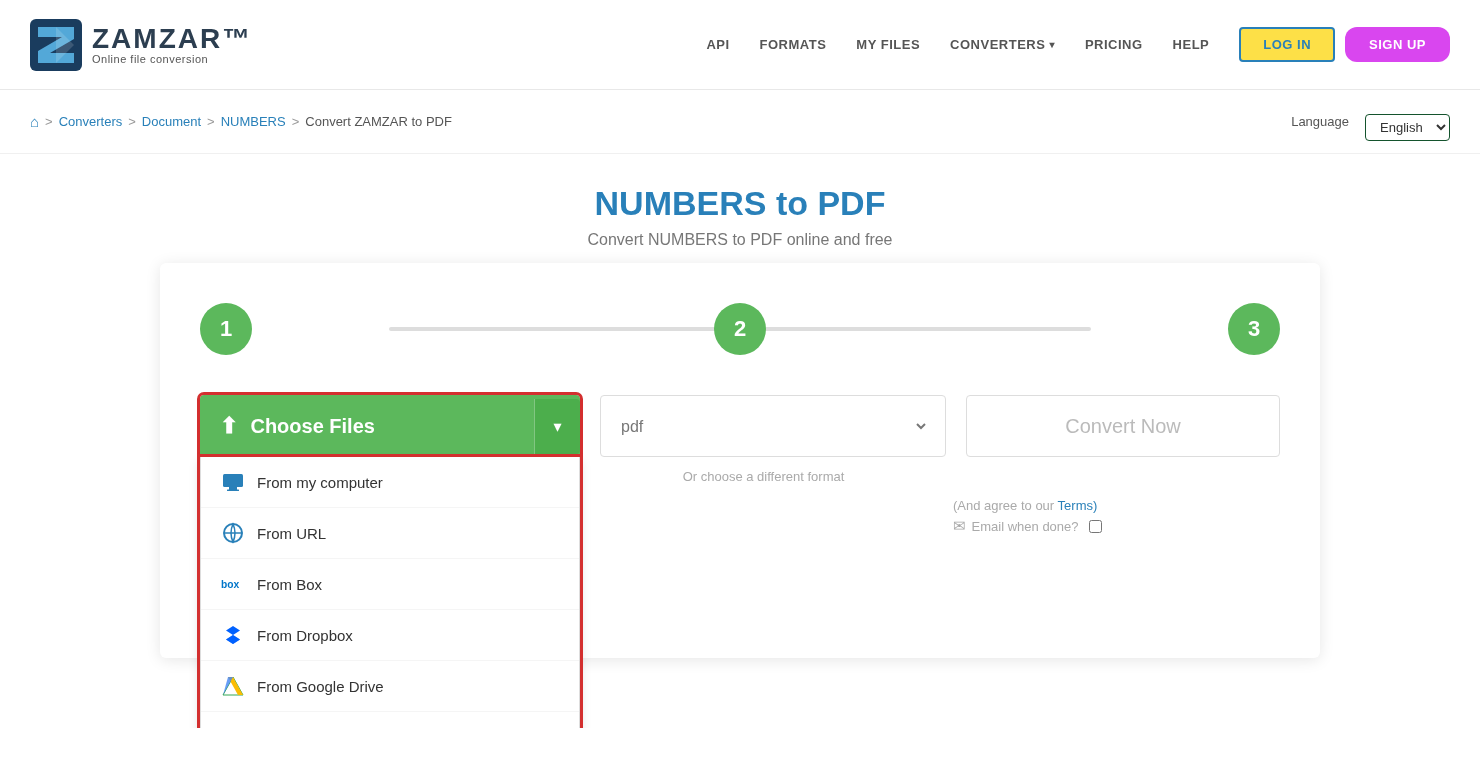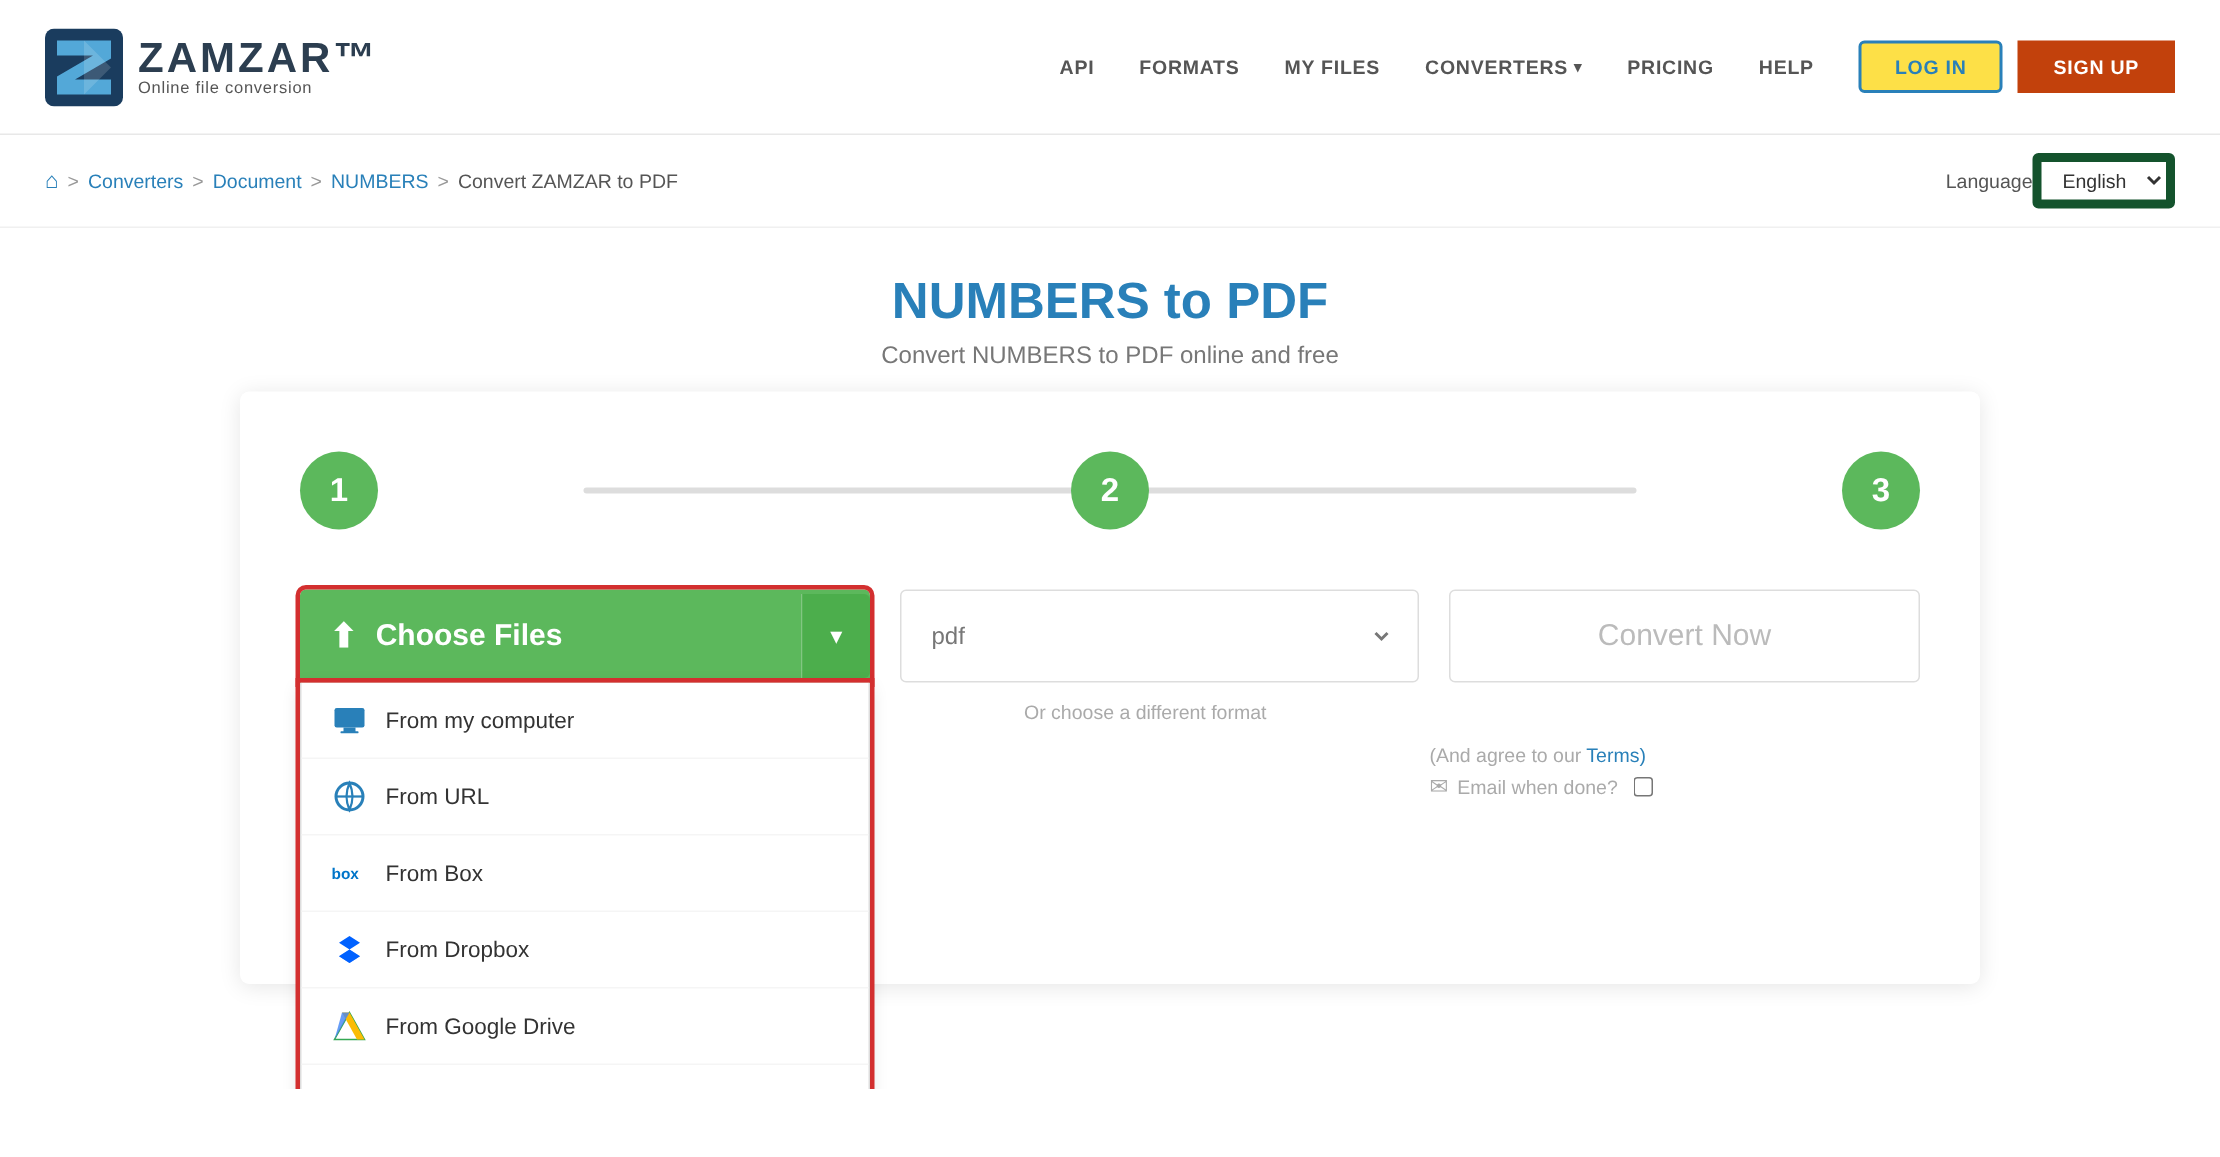--- a/index.html
+++ b/index.html
@@ -67,25 +67,25 @@
       padding: 8px 22px;
       border-radius: 4px;
       font-size: 13px;
       font-weight: 700;
       cursor: pointer;
       letter-spacing: 0.5px;
       text-transform: uppercase;
       margin-right: 10px;
     }
     .btn-signup {
-      background: #c2410c;
+      background: #d946ef;
       color: #fff;
       border: none;
       padding: 10px 24px;
-      border-radius: 0;
+      border-radius: 12px;
       font-size: 13px;
       font-weight: 700;
       cursor: pointer;
       letter-spacing: 0.5px;
       text-transform: uppercase;
     }
 
     
     .breadcrumb-bar {
       display: flex;
@@ -106,26 +106,26 @@
       text-decoration: none;
     }
     .breadcrumb-sep { color: #999; }
     .breadcrumb-current { color: #555; }
     .home-icon {
       color: #2980b9;
       font-size: 15px;
     }
     .language-area {
       display: flex;
-      align-items: center;
-      gap: 0;
+      gap: 16px;
+      margin-top: 12px;
     }
     .language-label { color: #555; font-size: 13px; }
     .language-select {
-      border: 6px solid #14532d;
+      border: 1px solid #14532d;
       border-radius: 4px;
       padding: 4px 10px;
       font-size: 13px;
       color: #333;
       cursor: pointer;
       background: #fff;
     }
 
     
     .page-content {

